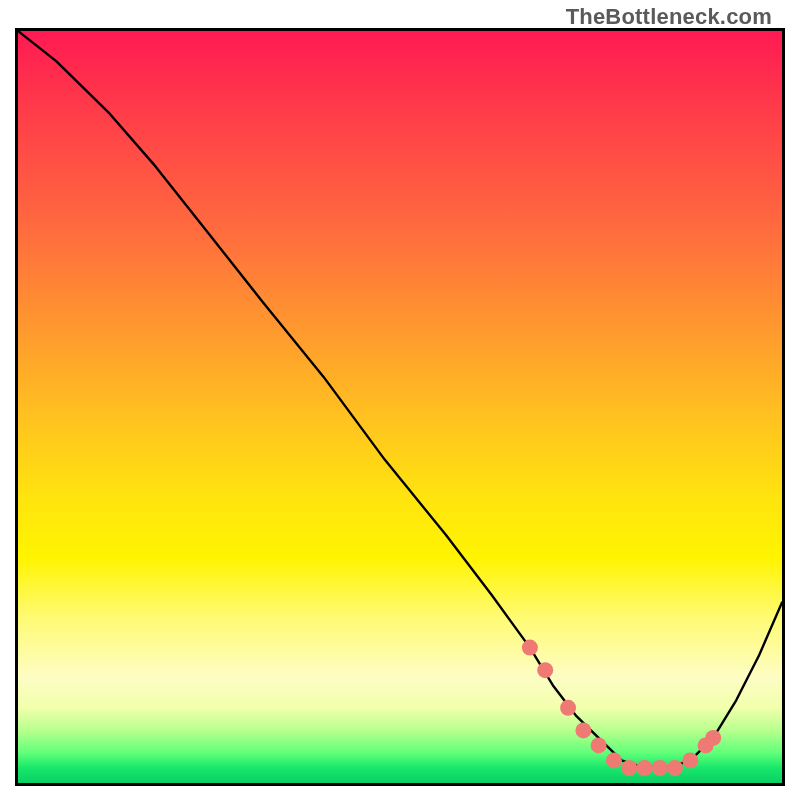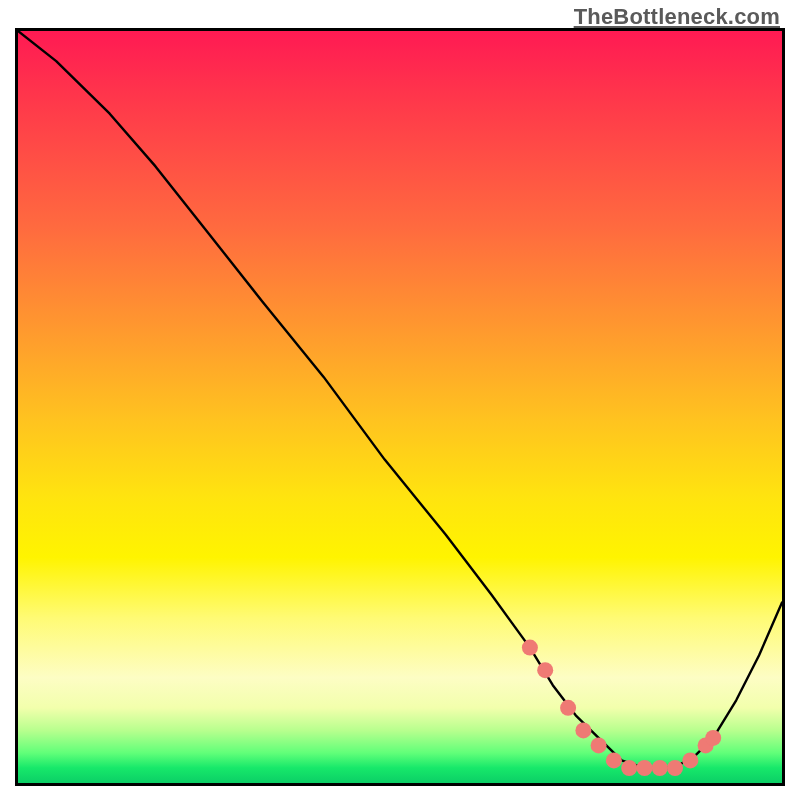--- a/index.html
+++ b/index.html
@@ -11,28 +11,27 @@
     overflow: hidden;
   }
   .stage {
     position: relative;
     width: 800px;
     height: 800px;
   }
   .watermark {
     position: absolute;
     top: 4px;
-    right: 20px;
+    right: 28px;
     font-family: Arial, Helvetica, sans-serif;
     font-size: 22px;
     font-weight: 600;
     color: #5a5a5a;
     letter-spacing: 0.2px;
     user-select: none;
-    text-decoration: underline;
   }
   .plot-frame {
     position: absolute;
     left: 15px;
     top: 28px;
     width: 770px;
     height: 758px;
     box-sizing: border-box;
     border: 3px solid #000;
     overflow: hidden;

